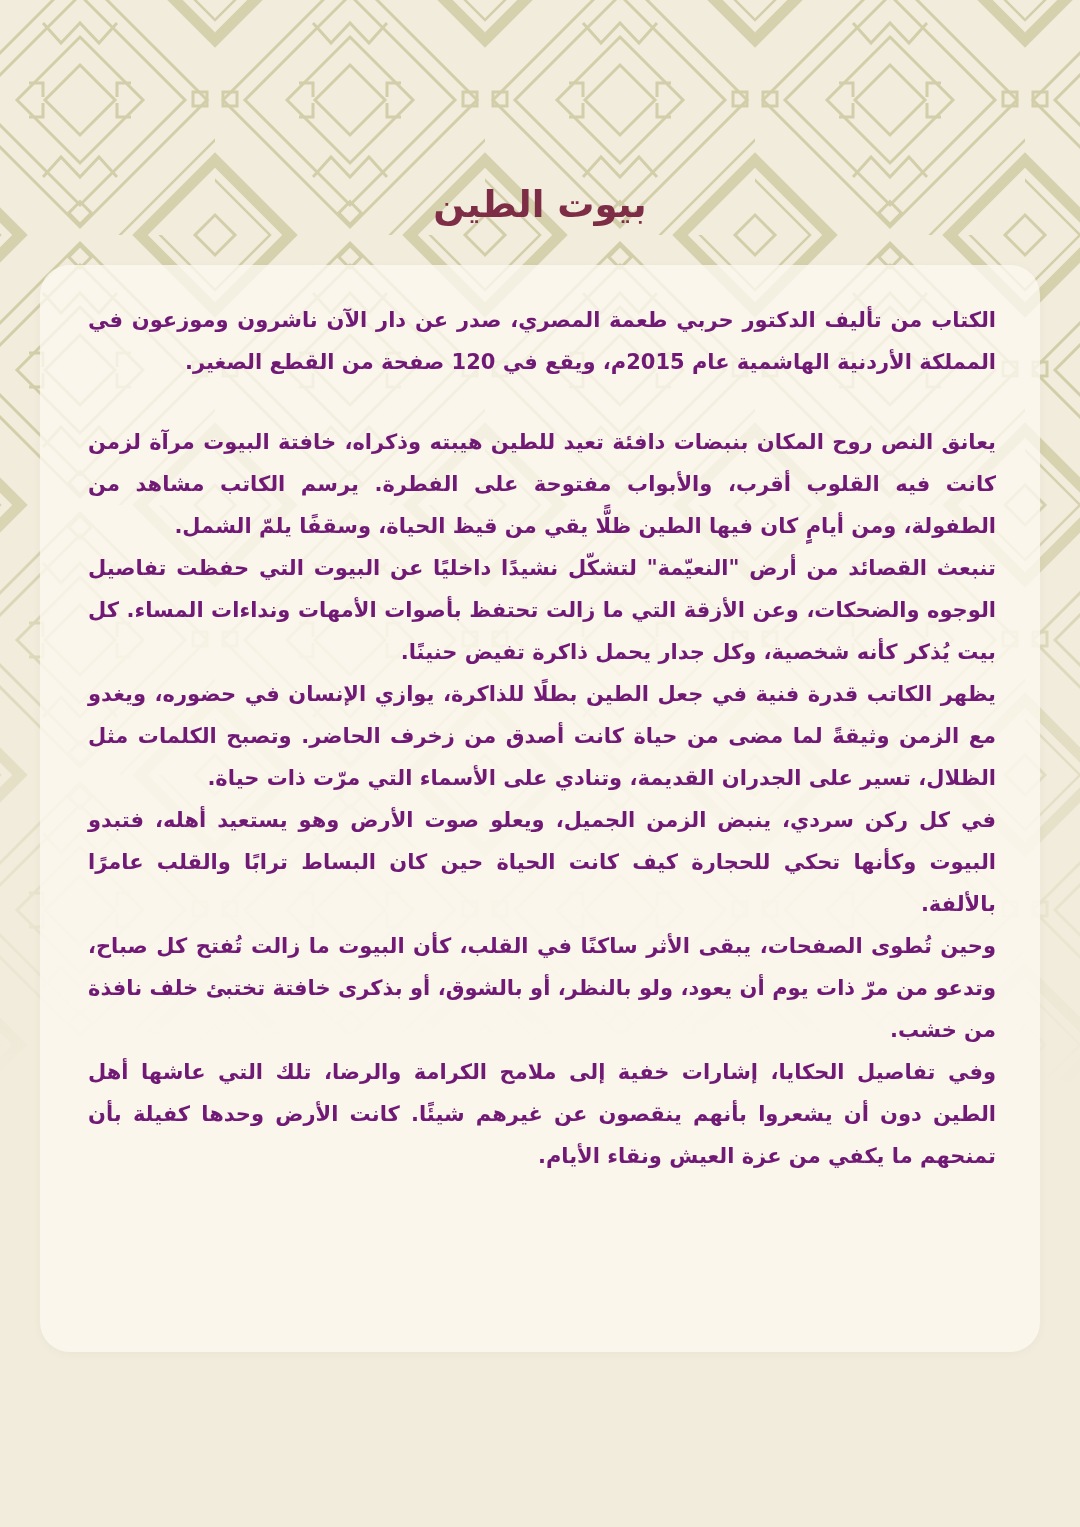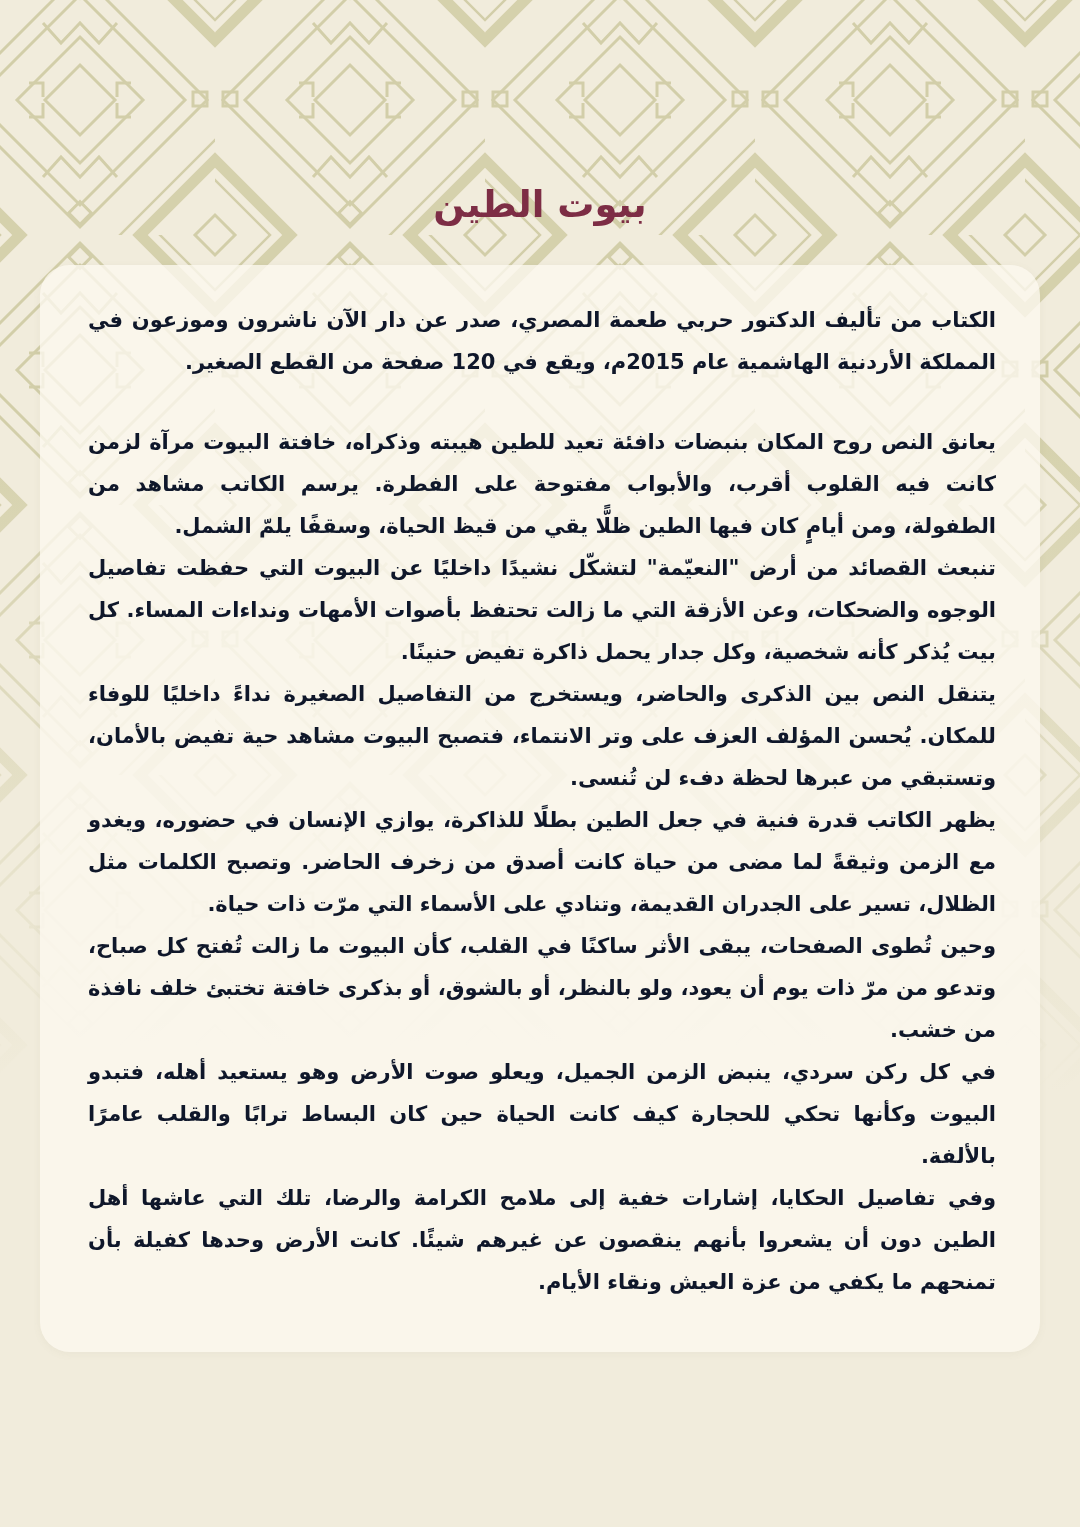--- a/index.html
+++ b/index.html
@@ -44,21 +44,21 @@
     background: rgba(252, 249, 239, 0.78);
     padding: 34px 44px 40px 48px;
     overflow: hidden;
     box-shadow: 0 2px 8px rgba(125, 113, 78, 0.06);
   }
   .card p {
     margin: 0;
     font-size: 21px;
     line-height: 42px;
     font-weight: 700;
-    color: #0f172a;
+    color: #701a75;
     text-align: justify;
     direction: rtl;
   }
   .intro-paragraph {
     margin-bottom: 38px !important;
   }
 </style>
 </head>
 <body>
 
@@ -119,21 +119,20 @@
 
   <header class="page-header">
     <h1 class="page-title">بيوت الطين</h1>
   </header>
 
   <main class="card">
     <p class="intro-paragraph">الكتاب من تأليف الدكتور حربي طعمة المصري، صدر عن دار الآن ناشرون وموزعون في المملكة الأردنية الهاشمية عام 2015م، ويقع في 120 صفحة من القطع الصغير.</p>
     <div class="body-paragraphs">
         <p class="body-paragraph">يعانق النص روح المكان بنبضات دافئة تعيد للطين هيبته وذكراه، خافتة البيوت مرآة لزمن كانت فيه القلوب أقرب، والأبواب مفتوحة على الفطرة. يرسم الكاتب مشاهد من الطفولة، ومن أيامٍ كان فيها الطين ظلًّا يقي من قيظ الحياة، وسقفًا يلمّ الشمل.</p>
         <p class="body-paragraph">تنبعث القصائد من أرض "النعيّمة" لتشكّل نشيدًا داخليًا عن البيوت التي حفظت تفاصيل الوجوه والضحكات، وعن الأزقة التي ما زالت تحتفظ بأصوات الأمهات ونداءات المساء. كل بيت يُذكر كأنه شخصية، وكل جدار يحمل ذاكرة تفيض حنينًا.</p>
-        <p class="body-paragraph">يتنقل النص بين الذكرى والحاضر، ويستخرج من التفاصيل الصغيرة نداءً داخليًا للوفاء للمكان. يُحسن المؤلف العزف على وتر الانتماء، فتصبح البيوت مشاهد حية تفيض بالأمان، وتستبقي من عبرها لحظة دفء لن تُنسى.</p>
         <p class="body-paragraph">يظهر الكاتب قدرة فنية في جعل الطين بطلًا للذاكرة، يوازي الإنسان في حضوره، ويغدو مع الزمن وثيقةً لما مضى من حياة كانت أصدق من زخرف الحاضر. وتصبح الكلمات مثل الظلال، تسير على الجدران القديمة، وتنادي على الأسماء التي مرّت ذات حياة.</p>
+        <p class="body-paragraph">في كل ركن سردي، ينبض الزمن الجميل، ويعلو صوت الأرض وهو يستعيد أهله، فتبدو البيوت وكأنها تحكي للحجارة كيف كانت الحياة حين كان البساط ترابًا والقلب عامرًا بالألفة.</p>
         <p class="body-paragraph">وحين تُطوى الصفحات، يبقى الأثر ساكنًا في القلب، كأن البيوت ما زالت تُفتح كل صباح، وتدعو من مرّ ذات يوم أن يعود، ولو بالنظر، أو بالشوق، أو بذكرى خافتة تختبئ خلف نافذة من خشب.</p>
-        <p class="body-paragraph">في كل ركن سردي، ينبض الزمن الجميل، ويعلو صوت الأرض وهو يستعيد أهله، فتبدو البيوت وكأنها تحكي للحجارة كيف كانت الحياة حين كان البساط ترابًا والقلب عامرًا بالألفة.</p>
         <p class="body-paragraph">وفي تفاصيل الحكايا، إشارات خفية إلى ملامح الكرامة والرضا، تلك التي عاشها أهل الطين دون أن يشعروا بأنهم ينقصون عن غيرهم شيئًا. كانت الأرض وحدها كفيلة بأن تمنحهم ما يكفي من عزة العيش ونقاء الأيام.</p>
       </div>
   </main>
 
 </div>
 
 </body></html>

